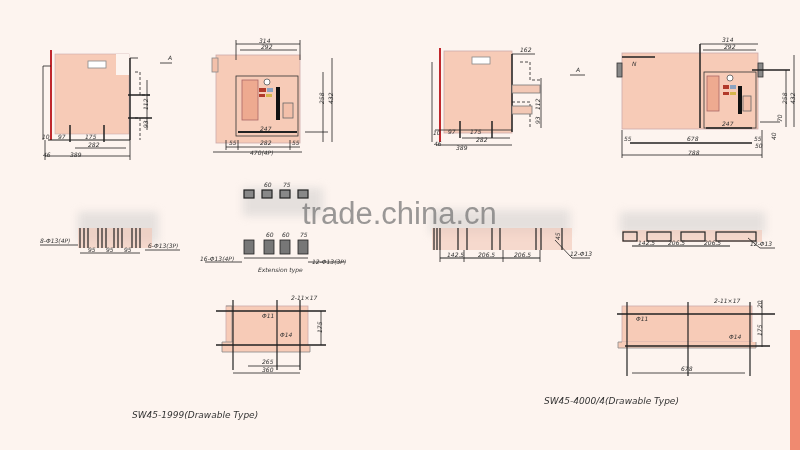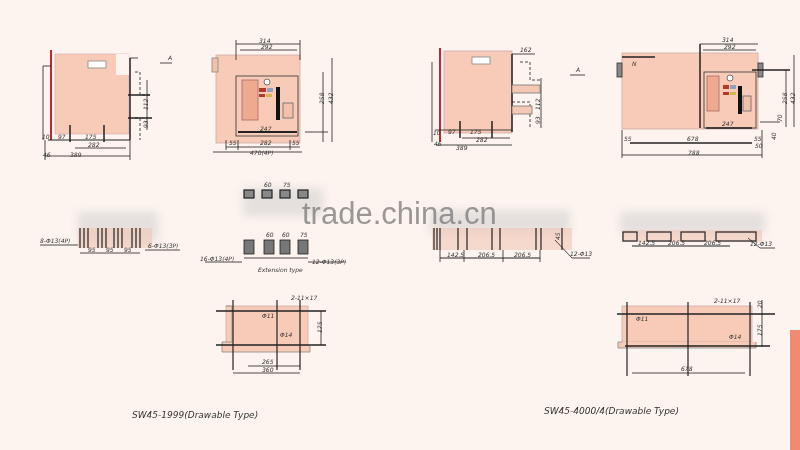--- a/index.html
+++ b/index.html
@@ -295,15 +295,15 @@
       <text class="dim" x="681" y="371" stroke="none">678</text>
       <text class="dim" x="762" y="336" stroke="none" transform="rotate(-90 762 336)">175</text>
       <text class="dim" x="762" y="308" stroke="none" transform="rotate(-90 762 308)">20</text>
     </g>
   </g>
 </svg>
 
 <div class="watermark">trade.china.cn</div>
 
 <div class="caption" style="left:132px;top:410px;">SW45-1999(Drawable Type)</div>
-<div class="caption" style="left:544px;top:406px;">SW45-4000/4(Drawable Type)</div>
+<div class="caption" style="left:544px;top:396px;">SW45-4000/4(Drawable Type)</div>
 
 <div class="corner-tab"></div>
 
 </body></html>

